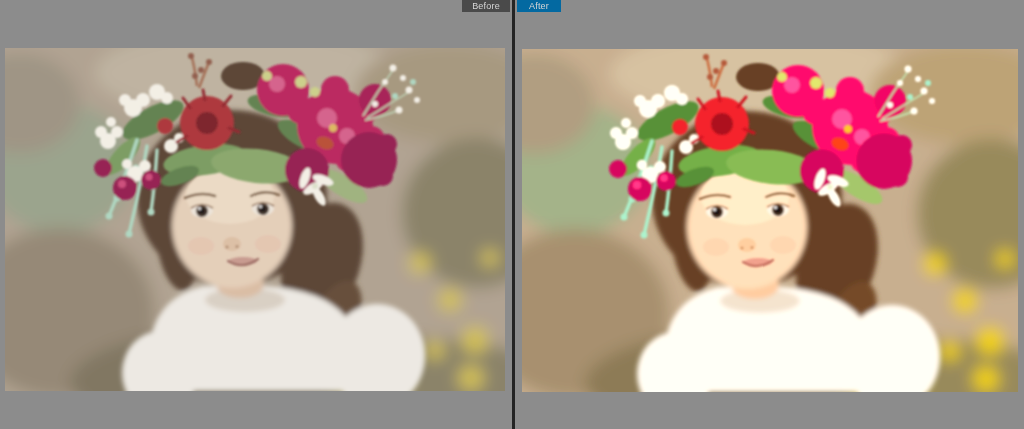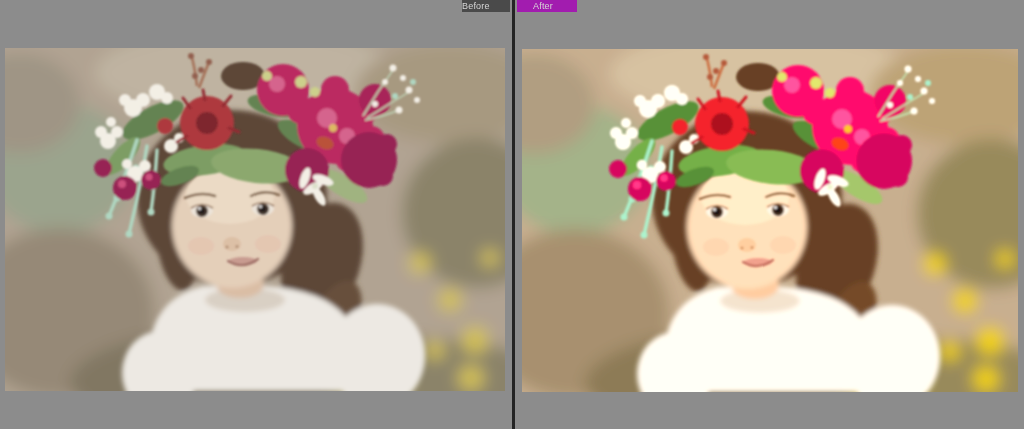--- a/index.html
+++ b/index.html
@@ -1,39 +1,39 @@
 <!DOCTYPE html>
 <html><head>
 <meta charset="utf-8">
 <style>
   html,body{margin:0;padding:0;}
   body{background:#8c8c8c;font-family:"Liberation Sans",sans-serif;}
   .stage{position:relative;width:1024px;height:429px;overflow:hidden;background:#8c8c8c;}
   .tab{position:absolute;top:0;height:12px;background:#4a4a4a;color:#d6d6d6;
-       font-size:9px;line-height:12px;letter-spacing:.2px;}
+       font-size:9px;line-height:12px;text-align:center;letter-spacing:.2px;}
   .tab-before{left:462px;width:48px;}
   .tab-after{left:517px;width:44px;}
   .divider{position:absolute;left:512px;top:0;width:3px;height:429px;background:#242424;}
   .photo{position:absolute;margin:0;overflow:hidden;background:#b5a38c;}
   .photo-before{left:5px;top:48px;width:500px;height:343px;}
   .photo-after{left:522px;top:49px;width:496px;height:343px;}
   .photo svg{width:100%;height:100%;display:block;}
   .photo-before svg{filter:saturate(.80) contrast(.95) brightness(1.01);}
   .photo-after  svg{filter:saturate(1.22) contrast(1.07) brightness(1.06);}
   .defs-hidden{position:absolute;width:0;height:0;overflow:hidden;}
 </style>
 </head>
 <body>
 
 <div class="stage" style="background: rgb(140, 140, 140);">
 
   <div class="tab tab-before" style="background: rgb(74, 74, 74); color: rgb(214, 214, 214);">
     <span>Before</span>
   </div>
-  <div class="tab tab-after" style="background: #a21caf; color: rgb(214, 214, 214); padding-left: 16px;">
+  <div class="tab tab-after" style="background: #0369a1; color: rgb(214, 214, 214);">
     <span>After</span>
   </div>
   <div class="divider" style="background: rgb(36, 36, 36);"></div>
 
   <svg class="defs-hidden" aria-hidden="true">
     <defs>
       <filter id="b8" x="-30%" y="-30%" width="160%" height="160%">
           <feGaussianBlur stdDeviation="8"></feGaussianBlur>
         </filter>
       <filter id="b3" x="-30%" y="-30%" width="160%" height="160%">

